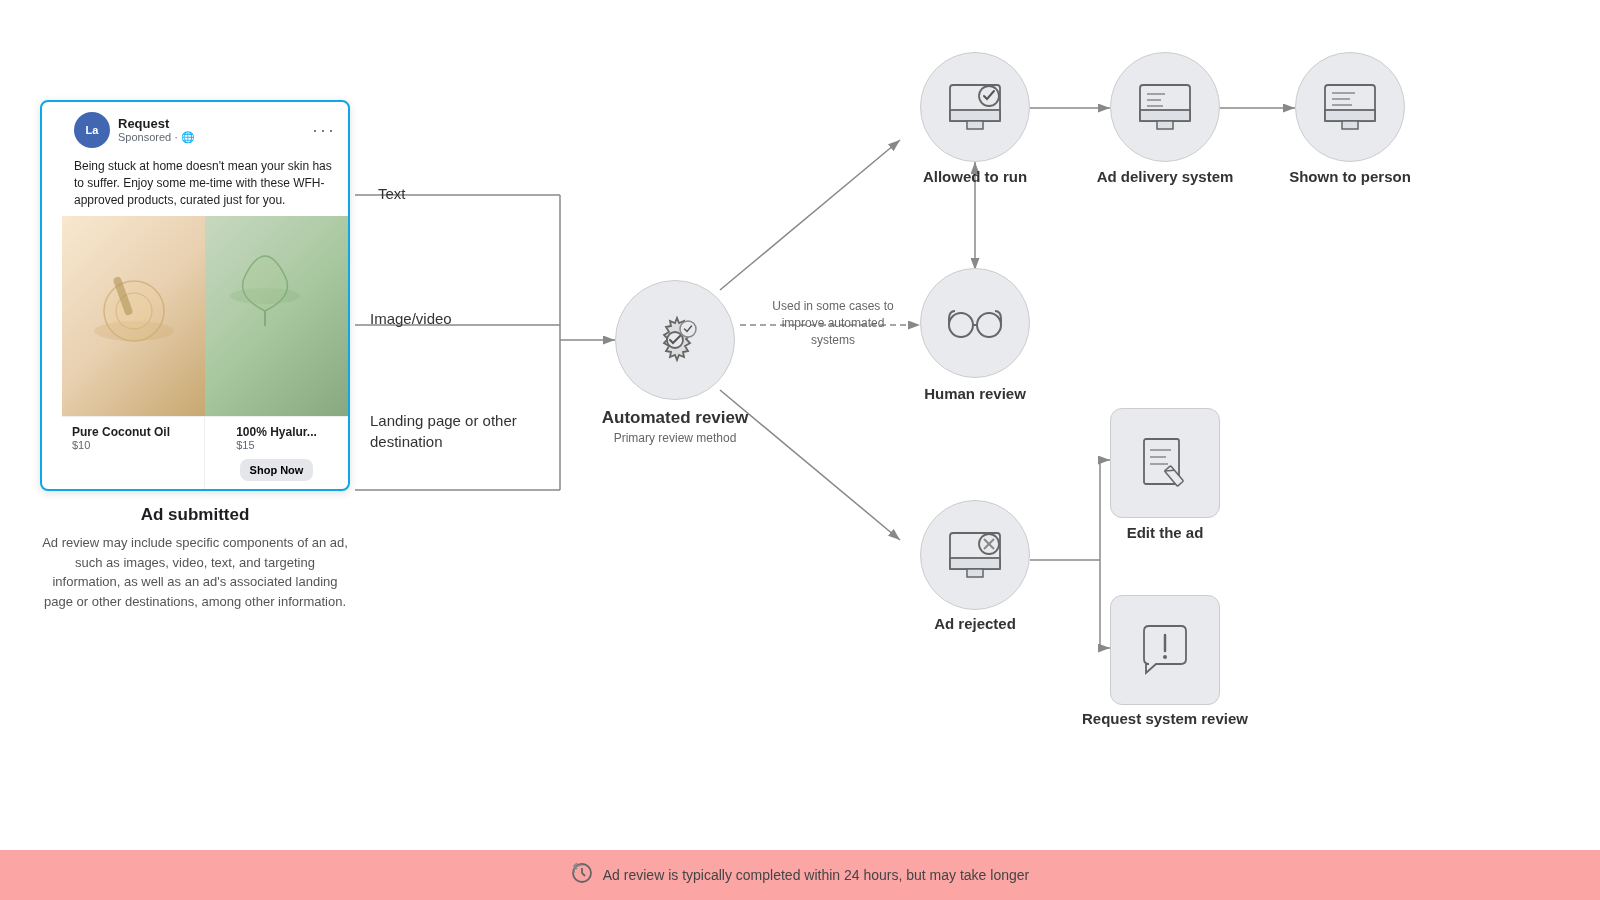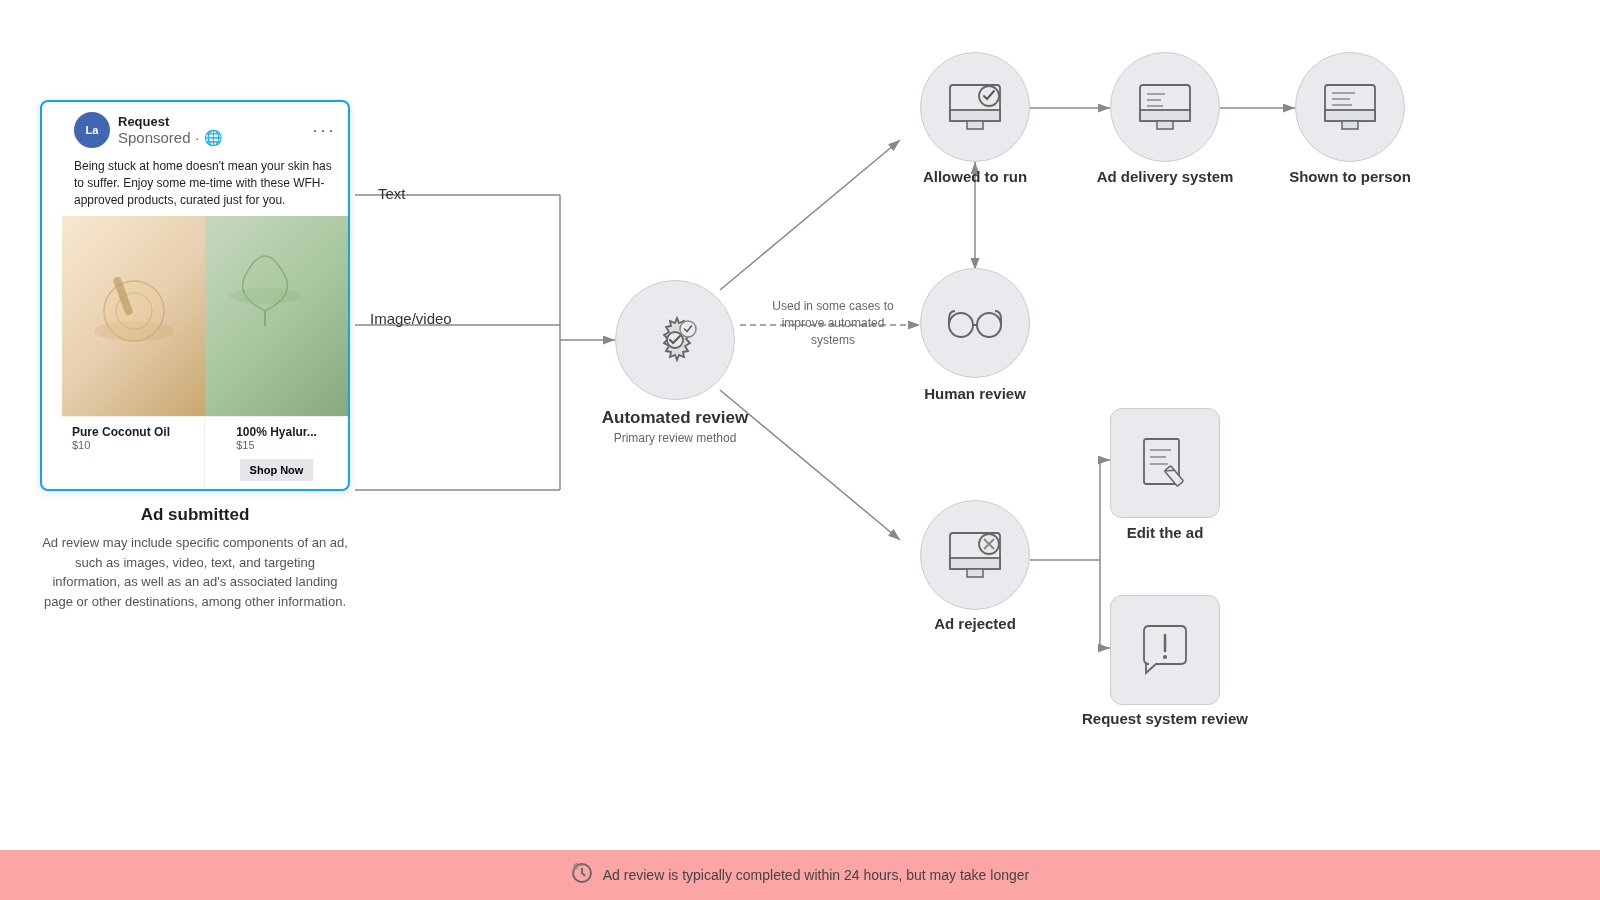--- a/index.html
+++ b/index.html
@@ -58,21 +58,21 @@
       display: flex;
       align-items: center;
       justify-content: center;
       color: #fff;
       font-size: 11px;
       font-weight: bold;
       flex-shrink: 0;
     }
     .ad-card-meta { flex: 1; }
     .ad-card-name { font-weight: 600; font-size: 13px; color: #1c1e21; }
-    .ad-card-sub { font-size: 15px; color: #606770; }
+    .ad-card-sub { font-size: 11px; color: #606770; }
     .ad-card-dots { color: #606770; font-size: 18px; letter-spacing: 2px; cursor: pointer; }
     .ad-card-text {
       padding: 0 12px 8px;
       font-size: 12px;
       color: #1c1e21;
       line-height: 1.4;
     }
     .ad-card-images {
       display: grid;
       grid-template-columns: 1fr 1fr;
@@ -104,21 +104,21 @@
     .ad-product-right {
       padding: 8px 10px;
       display: flex;
       align-items: center;
       gap: 8px;
       flex-direction: column;
     }
     .ad-shop-btn {
       background: #e4e6ea;
       border: none;
-      border-radius: 0;
+      border-radius: 8px;
       padding: 5px 10px;
       font-size: 11px;
       font-weight: 600;
       cursor: pointer;
       white-space: nowrap;
     }
 
     
     .label-text {
       position: absolute;
@@ -268,20 +268,21 @@
         <polygon points="0 0, 8 3, 0 6" fill="#888"></polygon>
       </marker>
       <marker id="arrowhead-rev" markerWidth="8" markerHeight="6" refX="0" refY="3" orient="auto">
         <polygon points="8 0, 0 3, 8 6" fill="#888"></polygon>
       </marker>
     </defs>
   </svg>
 
   <div class="label-text" style="left:370px; top:185px;margin-left:8px;">Text</div>
   <div class="label-text" style="left:370px; top:310px;">Image/video</div>
+  <div class="label-text" style="left:370px; top:410px; width:160px; line-height:1.4;">Landing page or other destination</div>
 
   <div class="circle-node" style="width:120px;height:120px;left:615px;top:280px;">
 
     <svg width="55" height="55" viewBox="0 0 55 55" fill="none" stroke="#555" stroke-width="1.8">
       <path d="M27,10 L29,5 L31,10 L36,8 L35,13 L40,14 L37,19 L42,22 L38,26 L42,30 L37,33 L40,38 L35,39 L36,44 L31,42 L29,47 L27,42 L22,44 L23,39 L18,38 L21,33 L16,30 L20,26 L16,22 L21,19 L18,14 L23,13 L22,8 Z" stroke="#666" fill="#ddd"></path>
       <circle cx="27" cy="27" r="8" fill="#e8eaed" stroke="#666"></circle>
       <path d="M22 27 L25 30 L32 23" stroke="#555" stroke-width="2" fill="none" stroke-linecap="round"></path>
 
       <circle cx="40" cy="16" r="8" fill="#e8eaed" stroke="#888" stroke-width="1.5"></circle>
       <path d="M36.5 16 L39 18.5 L43.5 13" stroke="#555" stroke-width="1.5" fill="none" stroke-linecap="round"></path>

